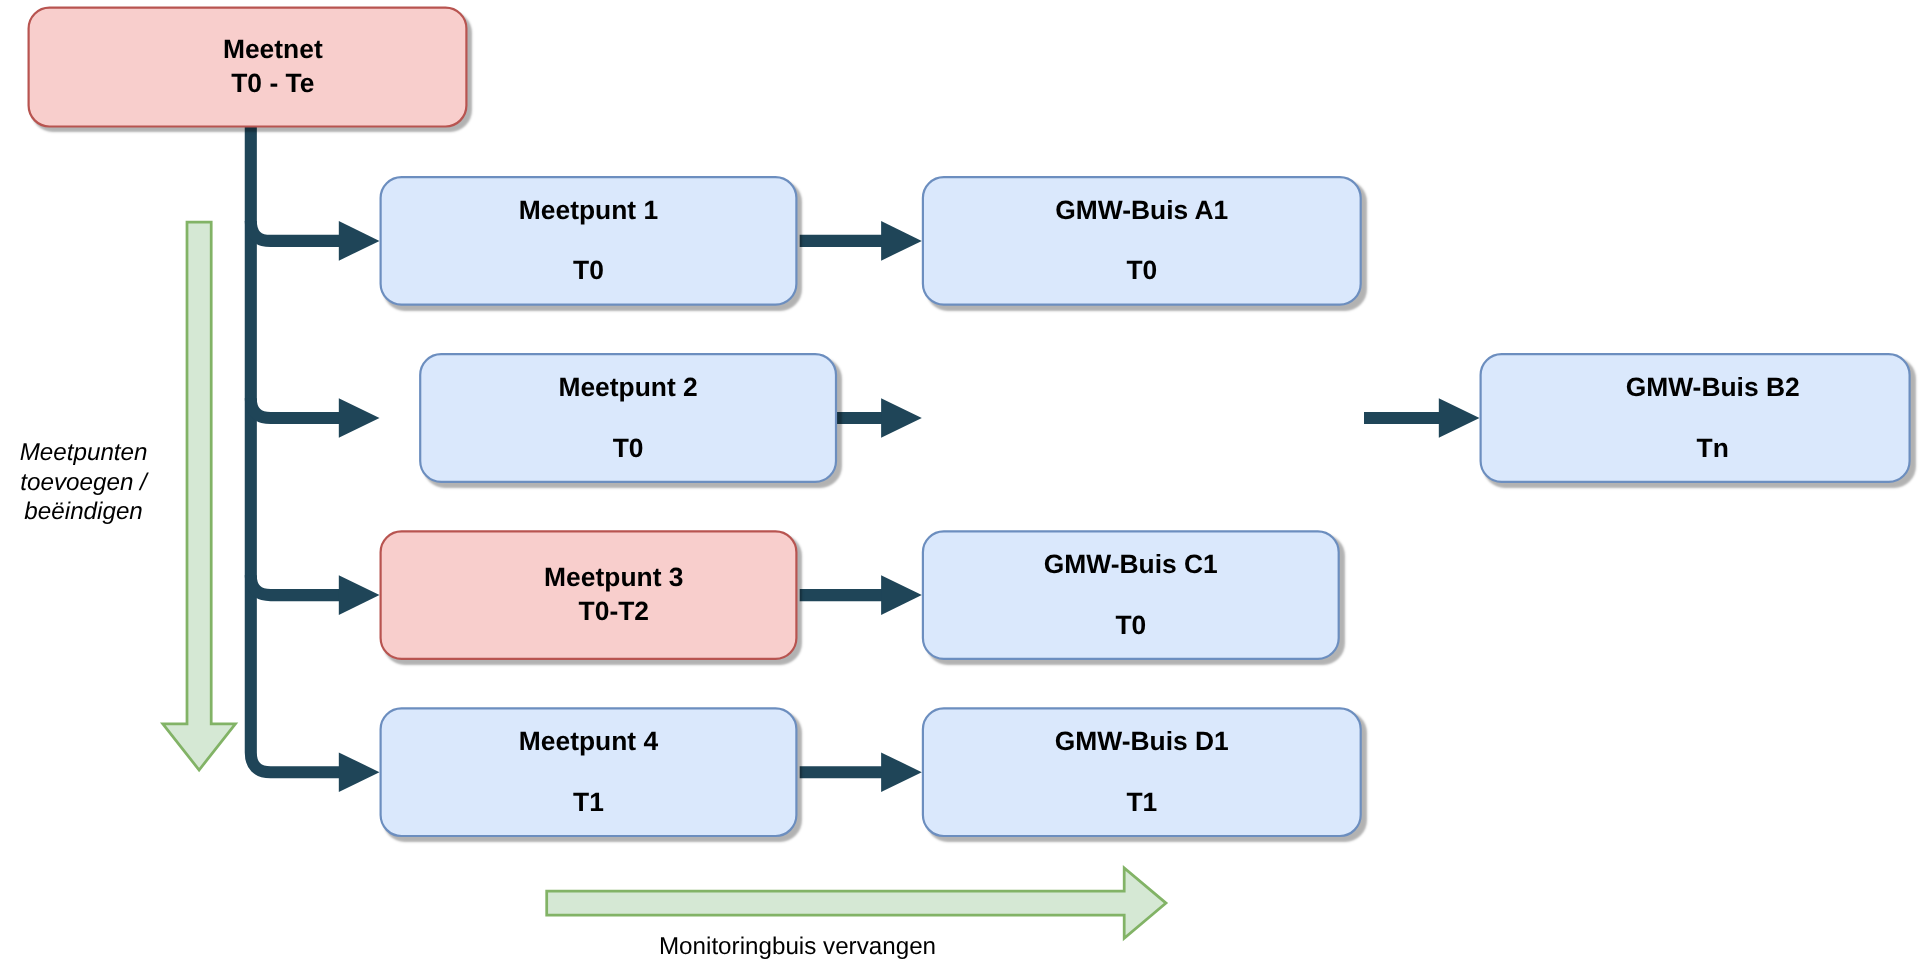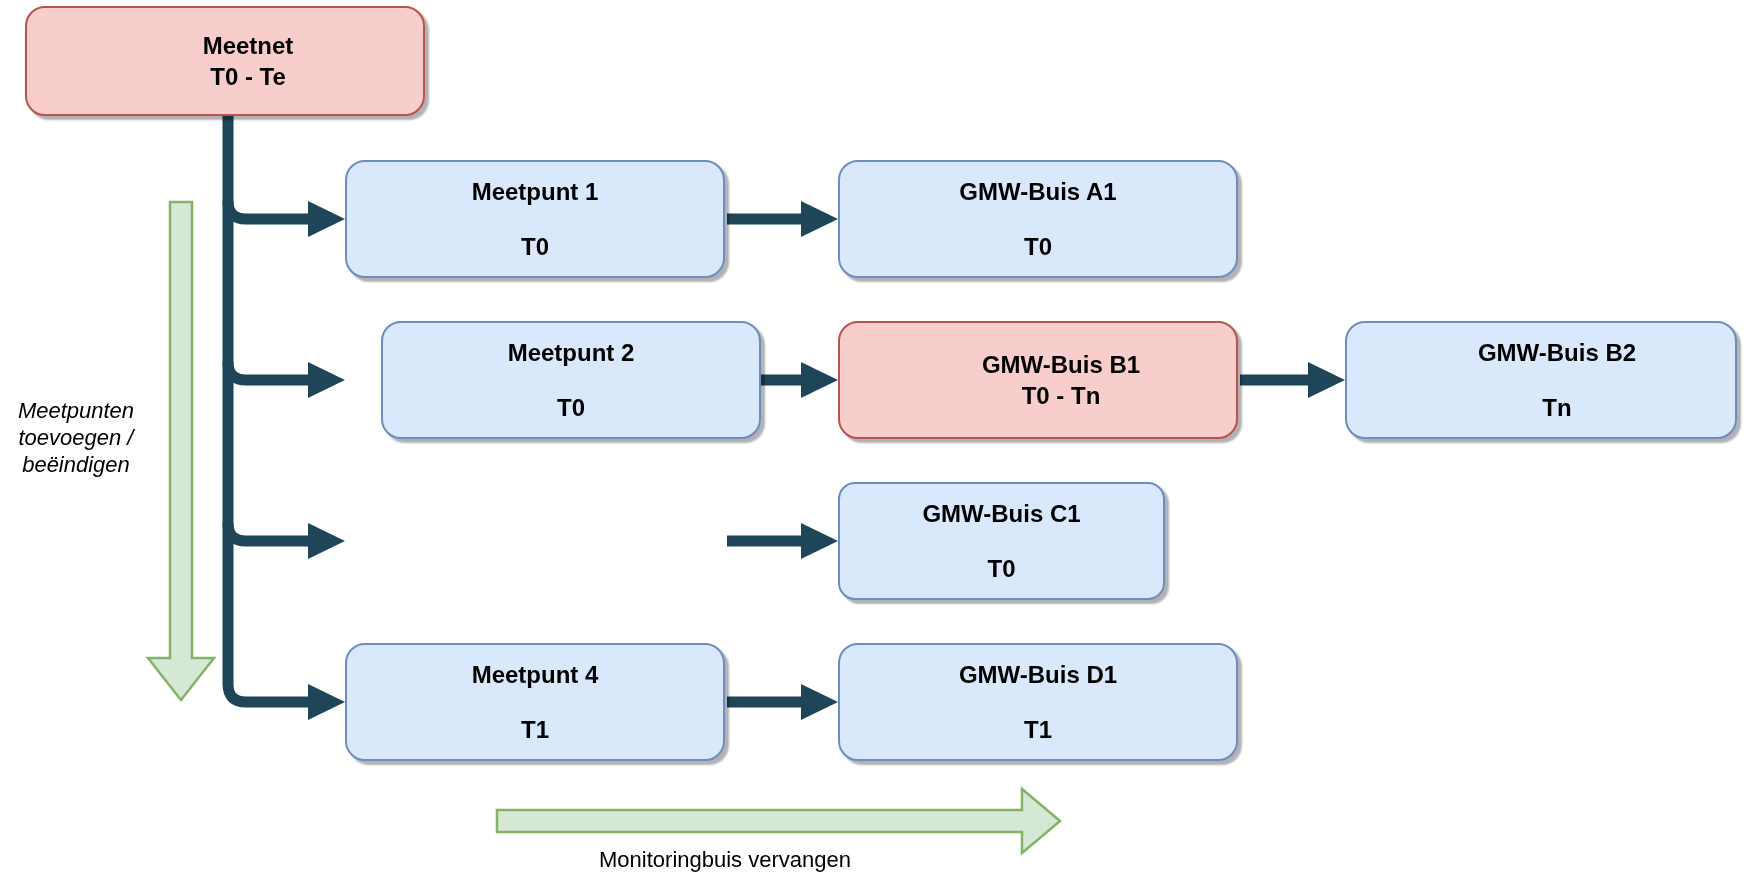--- a/index.html
+++ b/index.html
@@ -128,30 +128,30 @@
   </div>
   <div class="node blue" style="left:838px; top:160px; width:400px; height:118px;">
     <div>GMW-Buis A1</div>
     <div>T0</div>
   </div>
 
   <div class="node blue" style="left:345px; top:321px; width:380px; height:118px;margin-left:36px;">
     <div>Meetpunt 2</div>
     <div>T0</div>
   </div>
-  <div class="node red" style="left:838px; top:321px; width:400px; height:118px;">
-    <div>GMW-Buis B1</div>
-    <div>T0 - Tn</div>
-  </div>
   <div class="node blue" style="left:1345px; top:321px; width:392px; height:118px;padding-left:32px;">
     <div>GMW-Buis B2</div>
     <div>Tn</div>
   </div>
 
-  <div class="node blue" style="left:838px; top:482px; width:327px; height:118px;border-radius:17px;">
+  <div class="node red" style="left:345px; top:482px; width:380px; height:118px;">
+    <div>Meetpunt 3</div>
+    <div>T0-T2</div>
+  </div>
+  <div class="node blue" style="left:838px; top:482px; width:380px; height:118px;">
     <div>GMW-Buis C1</div>
     <div>T0</div>
   </div>
 
   <div class="node blue" style="left:345px; top:643px; width:380px; height:118px;border-radius:20px;">
     <div>Meetpunt 4</div>
     <div>T1</div>
   </div>
   <div class="node blue" style="left:838px; top:643px; width:400px; height:118px;justify-content:center;">
     <div>GMW-Buis D1</div>

